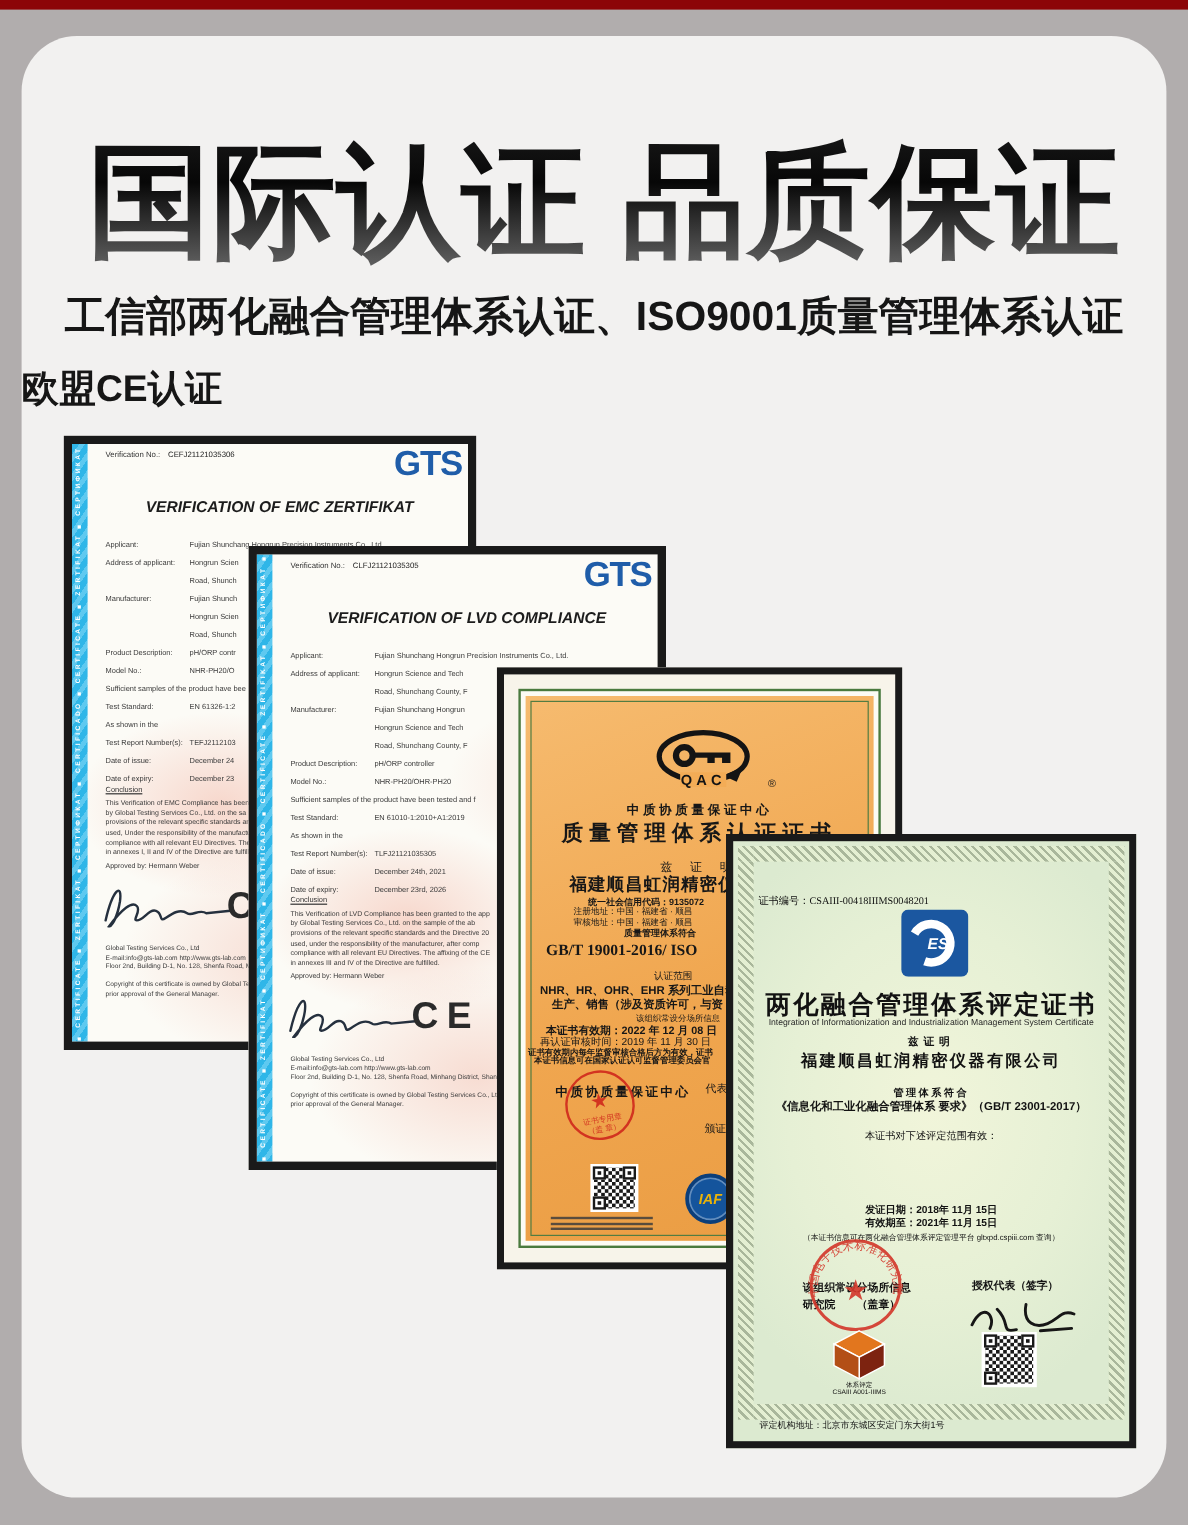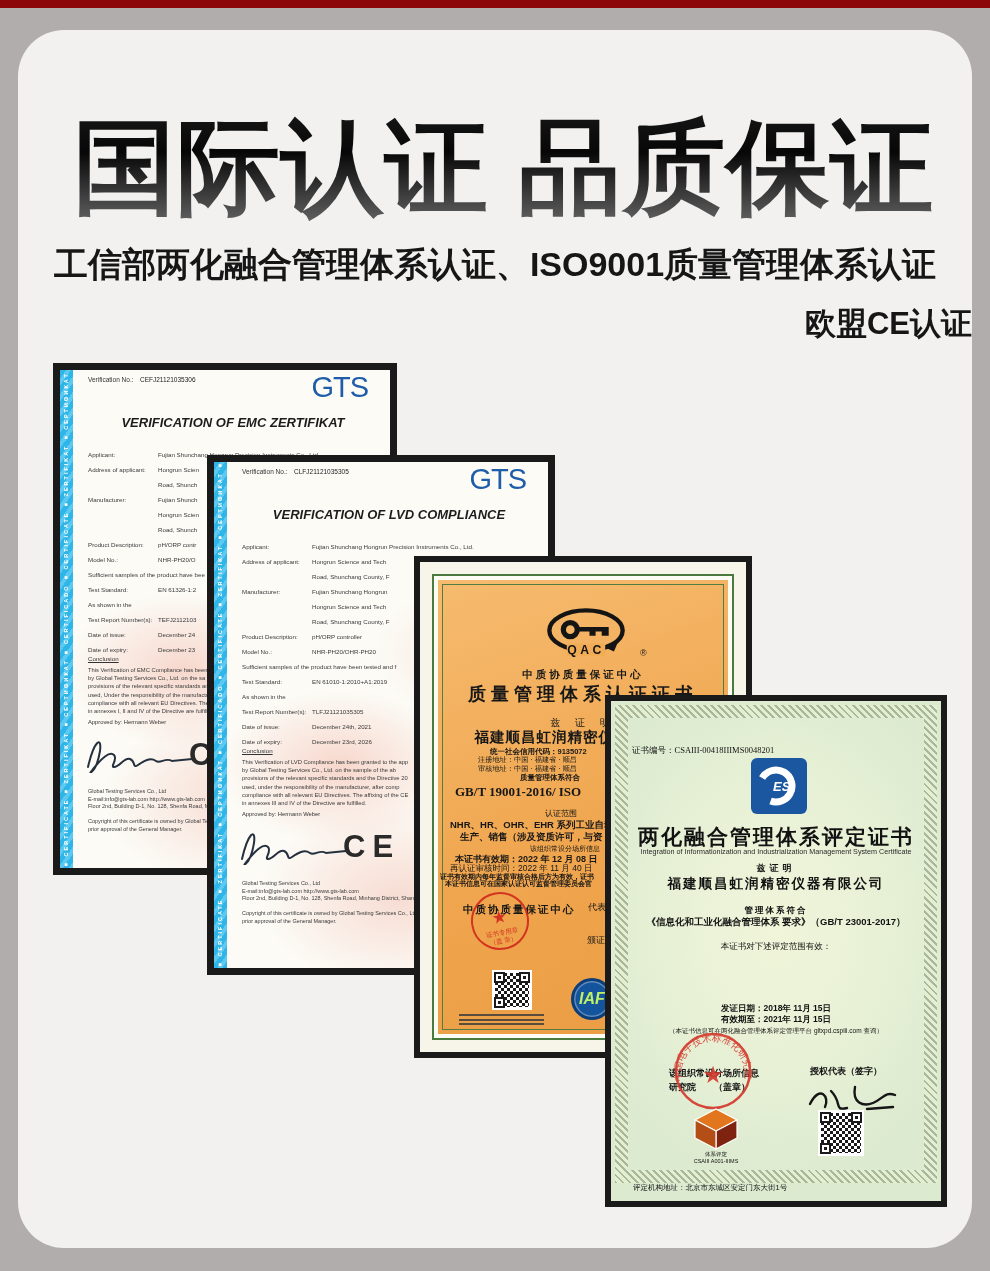--- a/index.html
+++ b/index.html
@@ -8,41 +8,41 @@
         background:#b1adad;font-family:"Liberation Sans",sans-serif;}
   .topbar{position:absolute;left:0;top:0;width:100%;height:8px;background:#8c0508;z-index:1;}
   .card{position:absolute;left:18px;top:30px;width:954px;height:1218px;background:#f2f1f0;
         border-radius:46px;z-index:1;}
   .title{position:absolute;top:72px;left:0;right:0;margin:0;text-align:center;
          font-size:103px;line-height:132px;font-weight:900;letter-spacing:1px;
          background:linear-gradient(180deg,#1a1a1a 0%,#070707 38%,#6f6f6f 100%);
          -webkit-background-clip:text;background-clip:text;color:transparent;padding-left:17px;}
   .sub1{position:absolute;top:212px;left:0;right:0;text-align:center;font-size:34px;
         line-height:44px;font-weight:600;color:#161616;}
-  .sub2{position:absolute;top:272px;left:0;right:0;text-align:right;font-size:31px;
+  .sub2{position:absolute;top:272px;left:0;right:0;text-align:left;font-size:31px;
         line-height:44px;font-weight:600;color:#161616;}
 
   
   .cert{position:absolute;overflow:hidden;}
   .frame{position:absolute;inset:0;border:7px solid #1a1a1a;z-index:9;pointer-events:none;}
   .frame6{border-width:6px;}
 
   
   .gts{background:
         radial-gradient(ellipse 170px 110px at 38% 60%,rgba(243,186,170,.55),transparent 70%),
         radial-gradient(ellipse 150px 100px at 78% 38%,rgba(245,198,185,.40),transparent 70%),
         radial-gradient(ellipse 200px 130px at 55% 85%,rgba(241,183,167,.45),transparent 70%),
         #fcfbf6;}
   .band{position:absolute;left:7px;top:7px;bottom:7px;width:13px;overflow:hidden;
         background:repeating-linear-gradient(125deg,#2fb6e8 0 5px,#5ec9f0 5px 9px);}
   .band span{display:block;height:100%;writing-mode:vertical-rl;transform:rotate(180deg);
         font-size:5.5px;letter-spacing:2px;color:#fff;font-weight:700;line-height:13px;white-space:nowrap;}
   .vrow{position:absolute;top:13px;left:35px;font-size:6.5px;color:#333;}
   .vrow .vval{position:absolute;left:52px;top:0;white-space:nowrap;color:#222;}
-  .gts-logo{position:absolute;top:8px;right:29px;font-size:29px;font-weight:400;
+  .gts-logo{position:absolute;top:8px;right:12px;font-size:29px;font-weight:700;
         color:#1f5da9;letter-spacing:-1px;font-family:"Liberation Sans",sans-serif;}
   .gts-title{position:absolute;top:52px;left:20px;right:4px;text-align:center;
         font-size:13px;font-weight:700;font-style:italic;color:#1c1c1c;white-space:nowrap;}
   .rows{position:absolute;left:35px;top:88px;right:2px;}
   .frow{position:relative;height:15px;font-size:6.2px;color:#3a3a3a;}
   .frow .flab{position:absolute;left:0;top:0;white-space:nowrap;}
   .frow .fval{position:absolute;left:70px;top:0;white-space:nowrap;}
   .concl-h{position:absolute;left:35px;top:292px;font-size:6.2px;color:#333;text-decoration:underline;}
   .concl{position:absolute;left:35px;top:303px;width:185px;font-size:5.8px;line-height:8.2px;
         color:#3a3a3a;white-space:pre-line;}
@@ -61,22 +61,22 @@
   #cert-qac{left:414px;top:556px;width:338px;height:502px;z-index:4;background:#f7f4ea;}
   .qac-green{position:absolute;inset:18px;border:2px solid #4a7a3e;background:#fcfbf4;}
   .qac-paper{position:absolute;inset:24px;
         background:linear-gradient(160deg,#f6bb6f 0%,#f0a64f 55%,#ea9c42 100%);
         outline:1px solid #527c42;outline-offset:-5px;}
   .qline{position:absolute;white-space:nowrap;color:#171717;}
   .qcenter{left:0;right:0;text-align:center;white-space:nowrap;}
   .qac-reg{font-size:9px;}
   .seal{position:absolute;opacity:.9;}
   .iaf{position:absolute;left:157px;top:422px;width:42px;height:42px;border-radius:50%;
-       background:#14549c;border:3px solid #0c3e79;color:#bef264;display:flex;align-items:center;
-       justify-content:center;font-weight:800;font-style:italic;font-size:16px;
+       background:#14549c;border:3px solid #0c3e79;color:#eab308;display:flex;align-items:center;
+       justify-content:center;font-weight:800;font-style:italic;font-size:12px;
        box-shadow:inset 0 0 0 1.5px #ffffff55;}
   .tinylines i{display:block;height:2px;margin-bottom:2.5px;background:rgba(40,48,58,.75);}
 
   
   .qr{position:absolute;background:#fff;padding:2px;}
   .qr .px{position:absolute;inset:3px;
        background:repeating-conic-gradient(#1a1a1a 0% 25%,#ffffff 25% 50%);
        background-size:6px 6px;}
   .qr .f{position:absolute;width:11px;height:11px;border:2px solid #1a1a1a;background:#fff;}
   .qr .f::after{content:"";position:absolute;inset:2px;background:#1a1a1a;}
@@ -303,21 +303,21 @@
     <div class="qline" style="left:76px;top:191px;font-size:7.5px;font-weight:700;">统一社会信用代码：9135072</div>
     <div class="qline" style="left:64px;top:199px;font-size:7.2px;">注册地址：中国 · 福建省 · 顺昌</div>
     <div class="qline" style="left:64px;top:208px;font-size:7.2px;text-align:right;">审核地址：中国 · 福建省 · 顺昌</div>
     <div class="qline" style="left:106px;top:217px;font-size:7.5px;font-weight:700;">质量管理体系符合</div>
     <div class="qline serif" style="left:41px;top:228px;font-size:13px;font-weight:700;">GB/T 19001-2016/ ISO</div>
     <div class="qline" style="left:131px;top:252px;font-size:8px;">认证范围</div>
     <div class="qline" style="left:36px;top:263px;font-size:9.5px;font-weight:700;">NHR、HR、OHR、EHR 系列工业自动化</div>
     <div class="qline" style="left:46px;top:275px;font-size:9.5px;font-weight:700;">生产、销售（涉及资质许可，与资</div>
     <div class="qline" style="left:116px;top:288px;font-size:7px;">该组织常设分场所信息</div>
     <div class="qline" style="left:41px;top:297px;font-size:9px;font-weight:700;">本证书有效期：2022 年 12 月 08 日</div>
-    <div class="qline" style="left:36px;top:307px;font-size:8.5px;">再认证审核时间：2022 年 11 月 40 日</div>
+    <div class="qline" style="left:36px;top:307px;font-size:8.5px;">再认证审核时间：2019 年 11 月 30 日</div>
     <div class="qline" style="left:26px;top:316px;font-size:7px;font-weight:700;">证书有效期内每年监督审核合格后方为有效，证书</div>
     <div class="qline" style="left:31px;top:323px;font-size:7px;font-weight:700;">本证书信息可在国家认证认可监督管理委员会官</div>
 
     <div class="qline" style="left:49px;top:347px;font-size:10.5px;font-weight:700;letter-spacing:2px;">中质协质量保证中心</div>
     <div class="qline" style="left:174px;top:345px;font-size:9px;">代表签</div>
     <div class="qline" style="left:173px;top:378px;font-size:9px;">颁证日</div>
 
     <svg class="seal" style="left:55px;top:334px;transform:rotate(-10deg);" width="62" height="62" viewBox="0 0 62 62">
       <circle cx="31" cy="31" r="28" fill="none" stroke="#d0281c" stroke-width="2"></circle>
       <text x="31" y="33" text-anchor="middle" font-size="17" fill="#d0281c">★</text>

